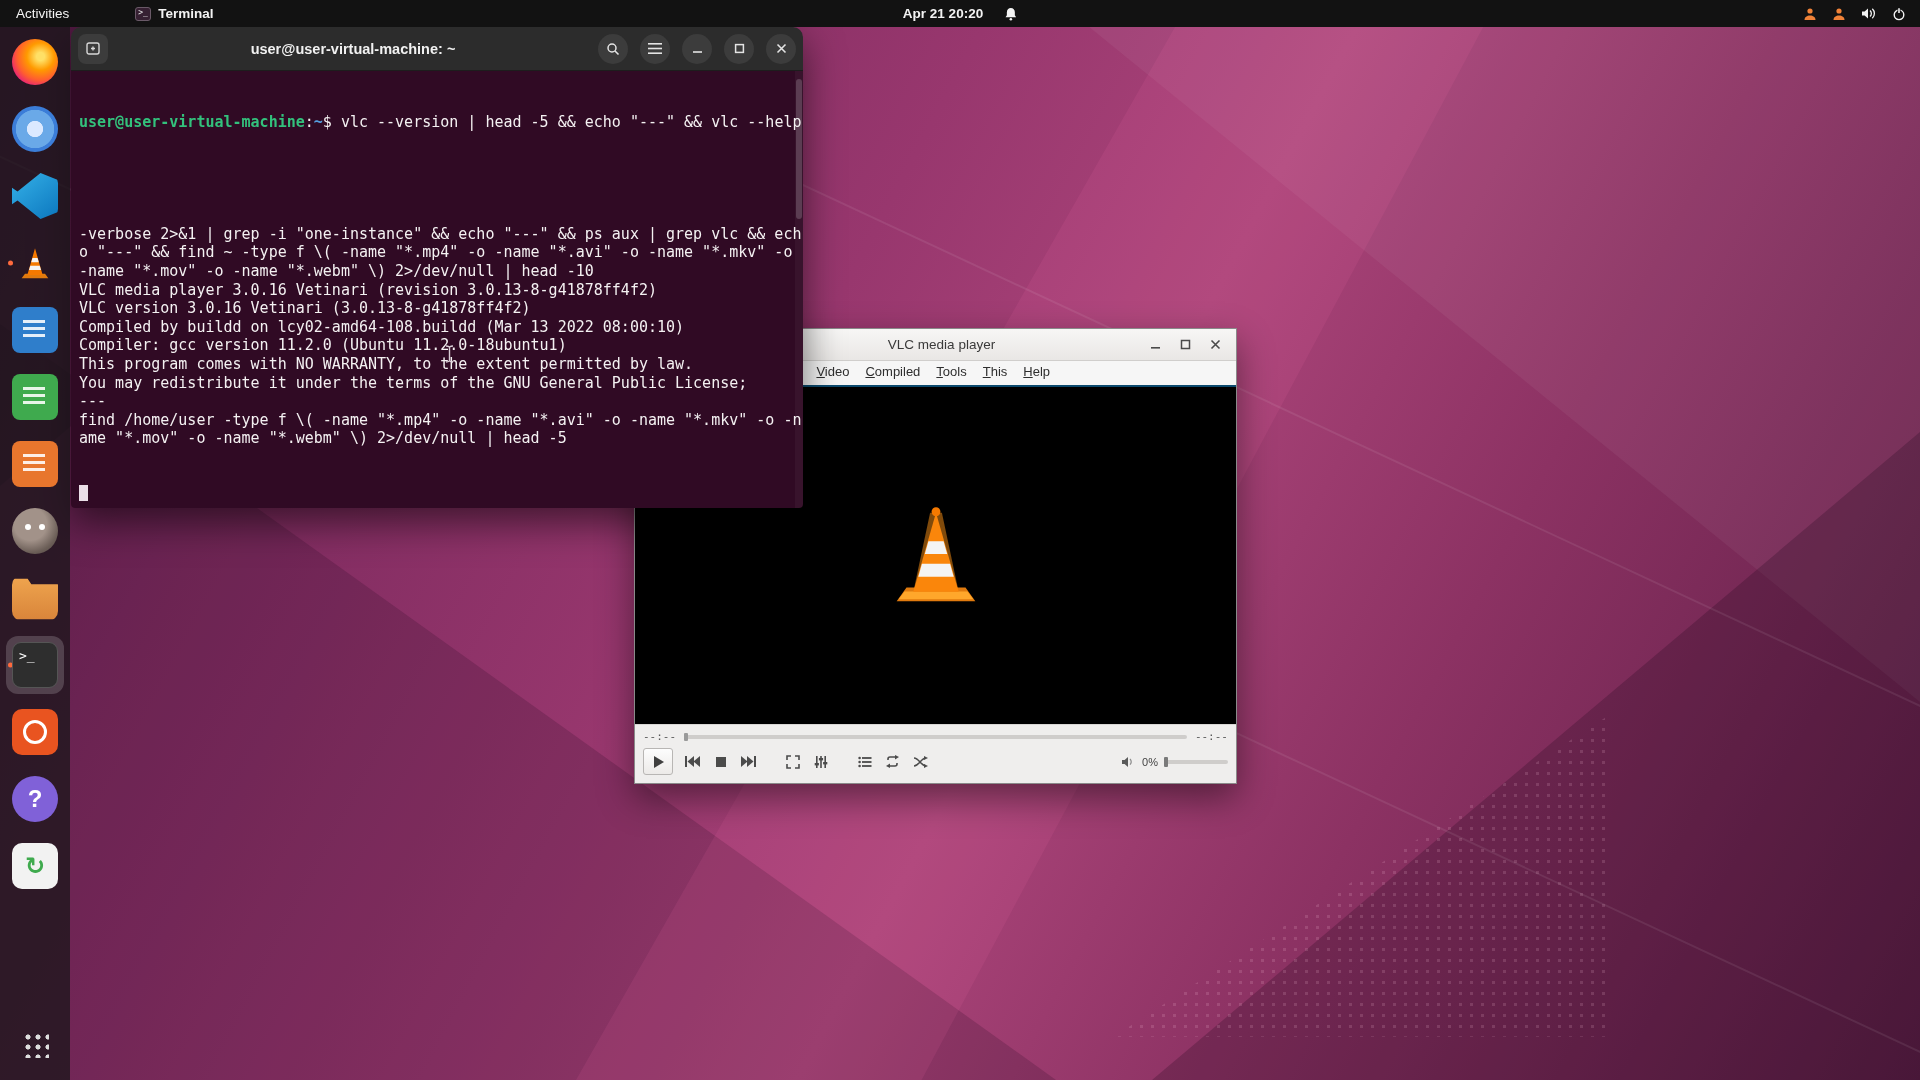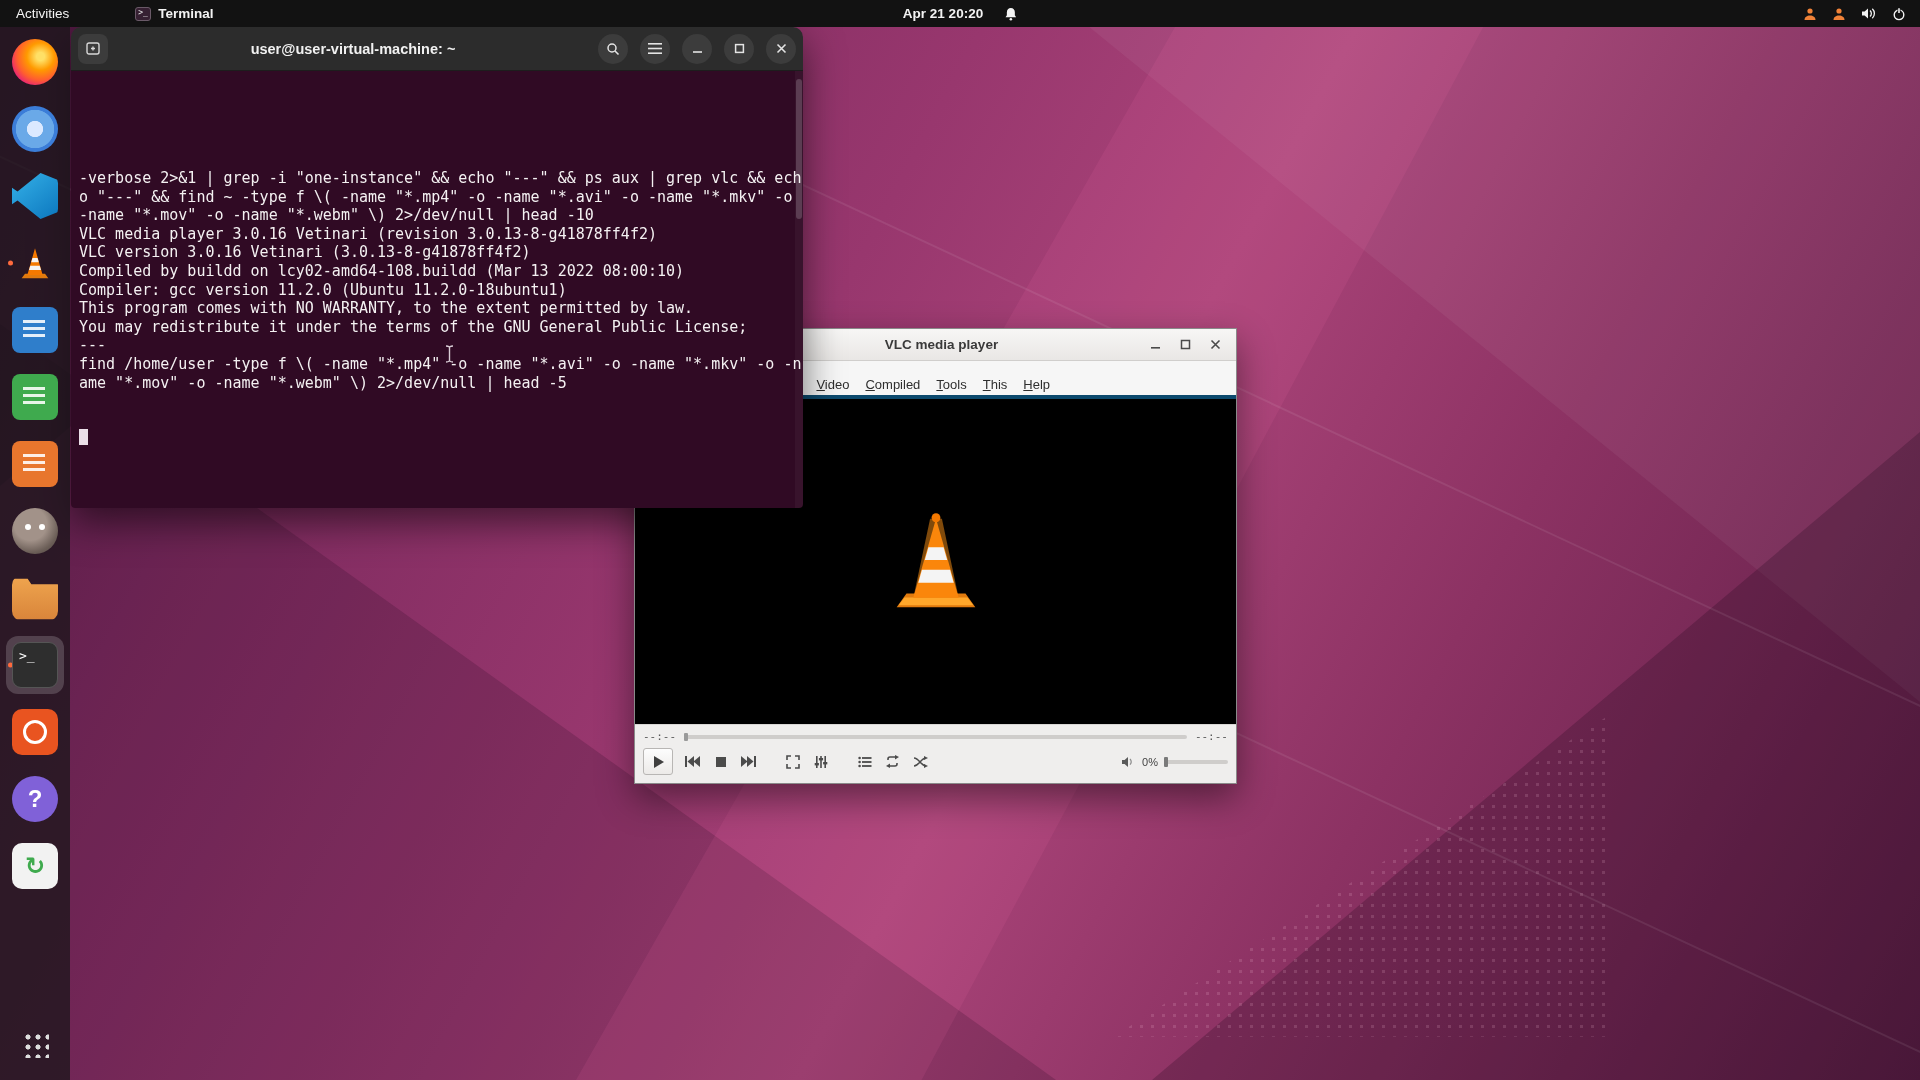--- a/index.html
+++ b/index.html
@@ -87,24 +87,24 @@
   .block-cursor { display:inline-block; width:8.5px; height:16px; background:#ebdfe8; vertical-align:-2px; }
   .t-scrollbar { position:absolute; right:0; top:0; bottom:0; width:8px; background:rgba(255,255,255,0.04); }
   .t-scroll-thumb { position:absolute; right:1px; top:8px; width:6px; height:140px; border-radius:3px; background:rgba(255,255,255,0.18); }
   .ibeam { position:absolute; left:373px; top:237px; color:#d9cdd6; }
 
   
   .vlc-window { position:absolute; left:634px; top:328px; width:603px; height:456px; background:#f1f0ef;
     border:1px solid #8a8a8a; box-shadow:0 14px 34px rgba(0,0,0,0.45); z-index:20; display:flex; flex-direction:column; }
   .v-titlebar { height:32px; background:linear-gradient(#f7f6f5,#e9e7e5); border-bottom:1px solid #d0cecc;
     display:flex; align-items:center; position:relative; flex:none; }
-  .v-title { position:absolute; left:12px; right:0; text-align:center; font-weight:700; font-size:13.5px; color:#3a3a3a; }
+  .v-title { position:absolute; left:12px; right:0; text-align:center; font-weight:400; font-size:13.5px; color:#3a3a3a; }
   .v-winbtns { margin-left:auto; display:flex; gap:8px; padding-right:10px; z-index:1; }
   .v-winbtn { width:22px; height:22px; display:flex; align-items:center; justify-content:center; border-radius:4px; background:transparent; border:none; }
-  .v-menubar { height:38px; background:#f6f6f6; border-bottom:4px solid #0c4a6e; display:flex; align-items:flex-end;
+  .v-menubar { height:26px; background:#f6f6f6; border-bottom:2px solid #0c4a6e; display:flex; align-items:flex-start;
     padding-left:4px; font-size:13px; color:#2e2e2e; flex:none; }
   .v-menu-item { display:inline-block; padding:3px 8px; }
   .v-menu-item::first-letter { text-decoration:underline; }
   .v-video { flex:1; background:#000; display:flex; align-items:center; justify-content:center; }
   .v-controls { background:#efeeed; border-top:1px solid #d8d6d4; padding:3px 8px 5px; flex:none; }
   .v-seekrow { display:flex; align-items:center; gap:8px; height:17px; }
   .v-time { font:11px "DejaVu Sans Mono",monospace; color:#555; }
   .v-seek { flex:1; height:4px; background:#cfcdcb; border-radius:2px; position:relative; }
   .v-seek::before { content:""; position:absolute; left:0; top:-2px; width:4px; height:8px; background:#9a9a9a; border-radius:1px; }
   .v-buttons { display:flex; align-items:center; gap:3px; height:33px; }
@@ -319,20 +319,21 @@
       </button>
       <button class="th-btn th-circle">
         <svg width="11" height="11" viewBox="0 0 11 11">
             <path d="M1.5 1.5 L9.5 9.5 M9.5 1.5 L1.5 9.5" stroke="#e4e4e4" stroke-width="1.6"></path>
           </svg>
       </button>
     </div>
   </div>
 
   <div class="t-body">
+    <div class="t-line"><span class="p-user">user@user-virtual-machine</span><span class="p-sep">:</span><span class="p-dir">~</span><span class="p-sym">$ </span><span>vlc --version | head -5 &amp;&amp; echo "---" &amp;&amp; vlc --help</span></div>
     <div>
       
     <div class="t-line">-verbose 2&gt;&amp;1 | grep -i "one-instance" &amp;&amp; echo "---" &amp;&amp; ps aux | grep vlc &amp;&amp; ech</div><div class="t-line">o "---" &amp;&amp; find ~ -type f \( -name "*.mp4" -o -name "*.avi" -o -name "*.mkv" -o</div><div class="t-line">-name "*.mov" -o -name "*.webm" \) 2&gt;/dev/null | head -10</div><div class="t-line">VLC media player 3.0.16 Vetinari (revision 3.0.13-8-g41878ff4f2)</div><div class="t-line">VLC version 3.0.16 Vetinari (3.0.13-8-g41878ff4f2)</div><div class="t-line">Compiled by buildd on lcy02-amd64-108.buildd (Mar 13 2022 08:00:10)</div><div class="t-line">Compiler: gcc version 11.2.0 (Ubuntu 11.2.0-18ubuntu1)</div><div class="t-line">This program comes with NO WARRANTY, to the extent permitted by law.</div><div class="t-line">You may redistribute it under the terms of the GNU General Public License;</div><div class="t-line">---</div><div class="t-line">find /home/user -type f \( -name "*.mp4" -o -name "*.avi" -o -name "*.mkv" -o -n</div><div class="t-line">ame "*.mov" -o -name "*.webm" \) 2&gt;/dev/null | head -5</div></div>
     <div class="t-line"><span class="block-cursor"></span></div>
 
     <span class="ibeam">
       <svg width="11" height="18" viewBox="0 0 11 18" stroke="#d9cdd6" stroke-width="1.4" fill="none">
           <path d="M2 1 C4 1 5.5 2 5.5 2 C5.5 2 7 1 9 1 M2 17 C4 17 5.5 16 5.5 16 C5.5 16 7 17 9 17 M5.5 2 V16"></path>
         </svg>
     </span>

